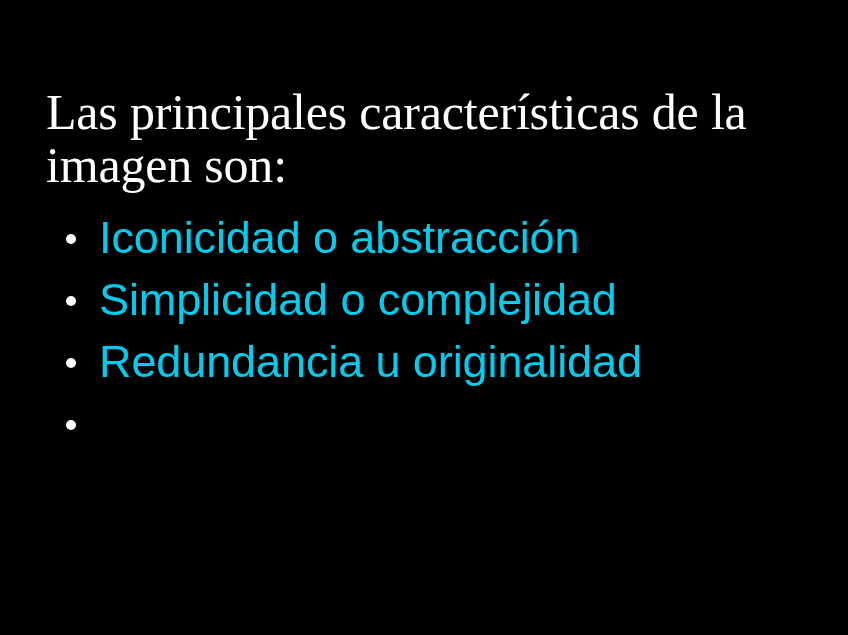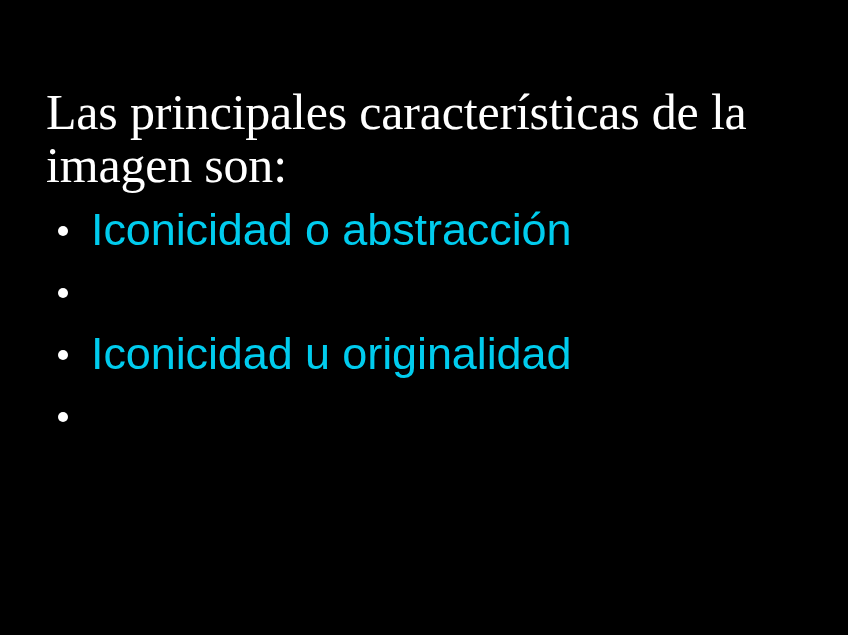--- a/index.html
+++ b/index.html
@@ -30,21 +30,21 @@
     line-height: 53px;
     font-weight: 400;
     letter-spacing: -0.2px;
     white-space: pre-wrap;
   }
   #bullet-list {
     position: absolute;
     left: 44px;
     top: 197px;
     width: 780px;
-    margin: 8px;
+    margin: 16px;
     padding: 0;
     list-style: none;
   }
   #bullet-list li {
     position: relative;
     height: 62px;
     padding-left: 39px;
     color: #00CCEE;
     font-family: "Liberation Sans", sans-serif;
     font-size: 45px;
@@ -77,26 +77,27 @@
 
   <ul id="bullet-list">
 
     <li>
       <span class="bullet-marker"></span>
       <span class="bullet-text">Iconicidad o abstracción</span>
     </li>
 
     <li>
       <span class="bullet-marker"></span>
+      <span class="bullet-text">Simplicidad o complejidad</span>
     </li>
 
 
     <li>
       <span class="bullet-marker"></span>
-      <span class="bullet-text">Iconicidad u originalidad</span>
+      <span class="bullet-text">Redundancia u originalidad</span>
     </li>
 
     <li>
       <span class="bullet-marker"></span>
     </li>
 
   </ul>
 
 </div>
 

